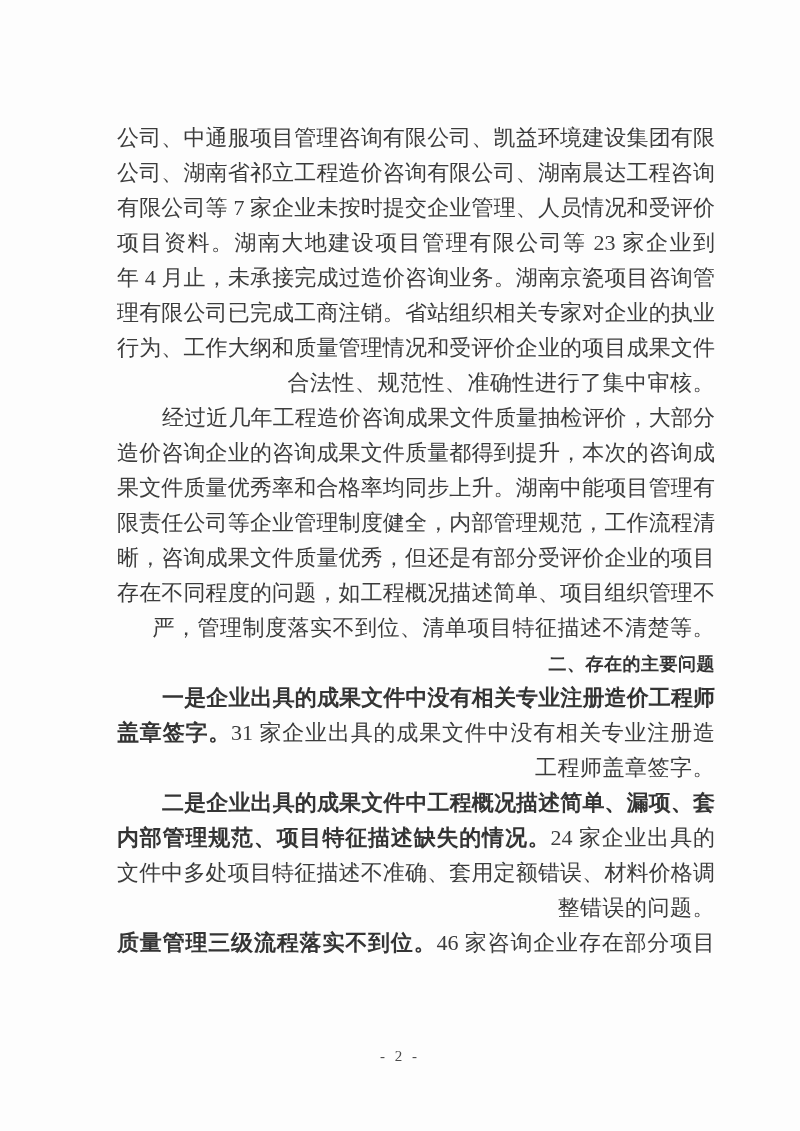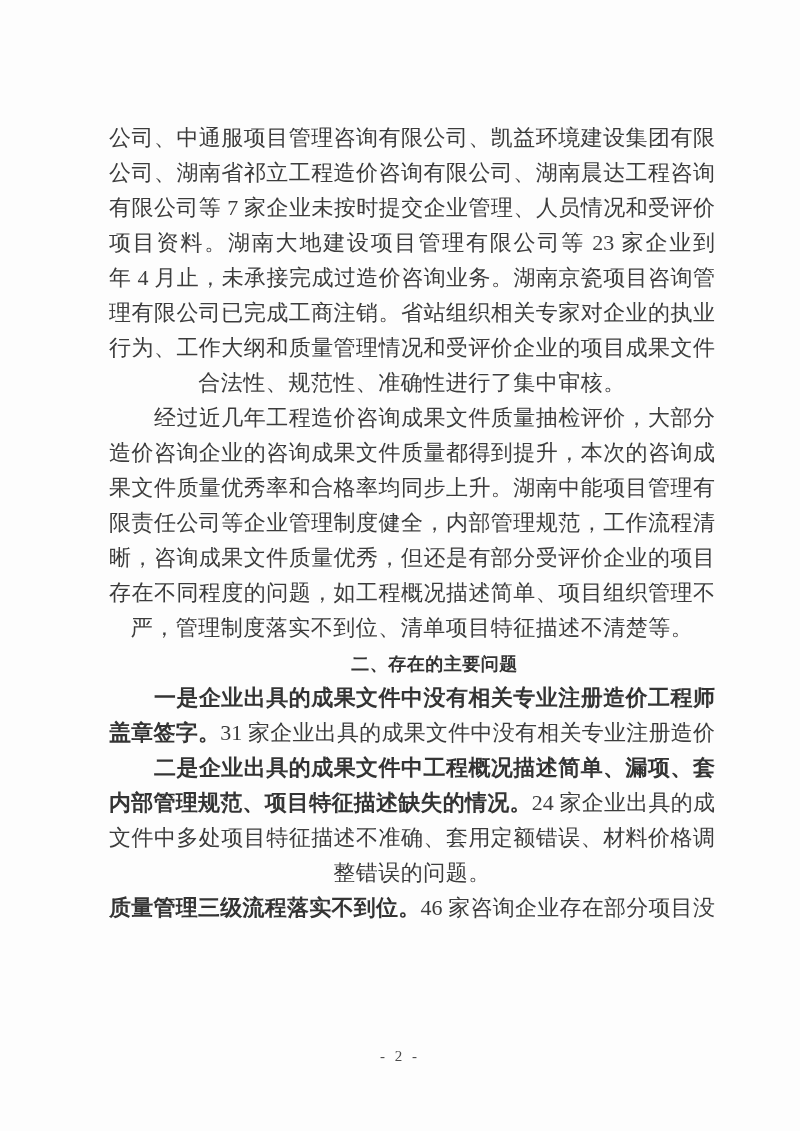--- a/index.html
+++ b/index.html
@@ -21,27 +21,28 @@
     left: 109px;
     top: 120px;
     width: 606px;
   }
   .line {
     height: 35px;
     line-height: 35px;
     font-size: 22px;
     letter-spacing: 0.5px;
     overflow: hidden;
-    text-align: center;
+    text-align: right;
   }
   .line.j {
     letter-spacing: 0;
     text-align: justify;
     text-align-last: justify;
     text-justify: inter-character;
+    margin-left: 8px;
   }
   .line.ind span:first-child {
     padding-left: 45px;
   }
   .b {
     font-weight: 700;
     color: #343434;
   }
   .head span {
     font-family: "Liberation Sans", "DejaVu Sans", sans-serif;
@@ -77,20 +78,21 @@
       <div class="line j ind"><span>经过近几年工程造价咨询成果文件质量抽检评价，大部分</span></div>
       <div class="line j"><span>造价咨询企业的咨询成果文件质量都得到提升，本次的咨询成</span></div>
       <div class="line j"><span>果文件质量优秀率和合格率均同步上升。湖南中能项目管理有</span></div>
       <div class="line j"><span>限责任公司等企业管理制度健全，内部管理规范，工作流程清</span></div>
       <div class="line j"><span>晰，咨询成果文件质量优秀，但还是有部分受评价企业的项目</span></div>
       <div class="line j"><span>存在不同程度的问题，如工程概况描述简单、项目组织管理不</span></div>
       <div class="line"><span>严，管理制度落实不到位、清单项目特征描述不清楚等。</span></div>
       <div class="line ind head"><span class="b">二、存在的主要问题</span></div>
       <div class="line j ind"><span class="b">一是企业出具的成果文件中没有相关专业注册造价工程师</span></div>
       <div class="line j"><span class="b">盖章签字。</span><span>31 家企业出具的成果文件中没有相关专业注册造价</span></div>
+      <div class="line"><span>工程师盖章签字。</span></div>
       <div class="line j ind"><span class="b">二是企业出具的成果文件中工程概况描述简单、漏项、套</span></div>
       <div class="line j"><span class="b">内部管理规范、项目特征描述缺失的情况。</span><span>24 家企业出具的成果</span></div>
       <div class="line j"><span>文件中多处项目特征描述不准确、套用定额错误、材料价格调</span></div>
       <div class="line"><span>整错误的问题。</span></div>
       <div class="line j"><span class="b">质量管理三级流程落实不到位。</span><span>46 家咨询企业存在部分项目没</span></div>
     </div>
   <div class="footer">- 2 -</div>
 </div>
 
 </body></html>

